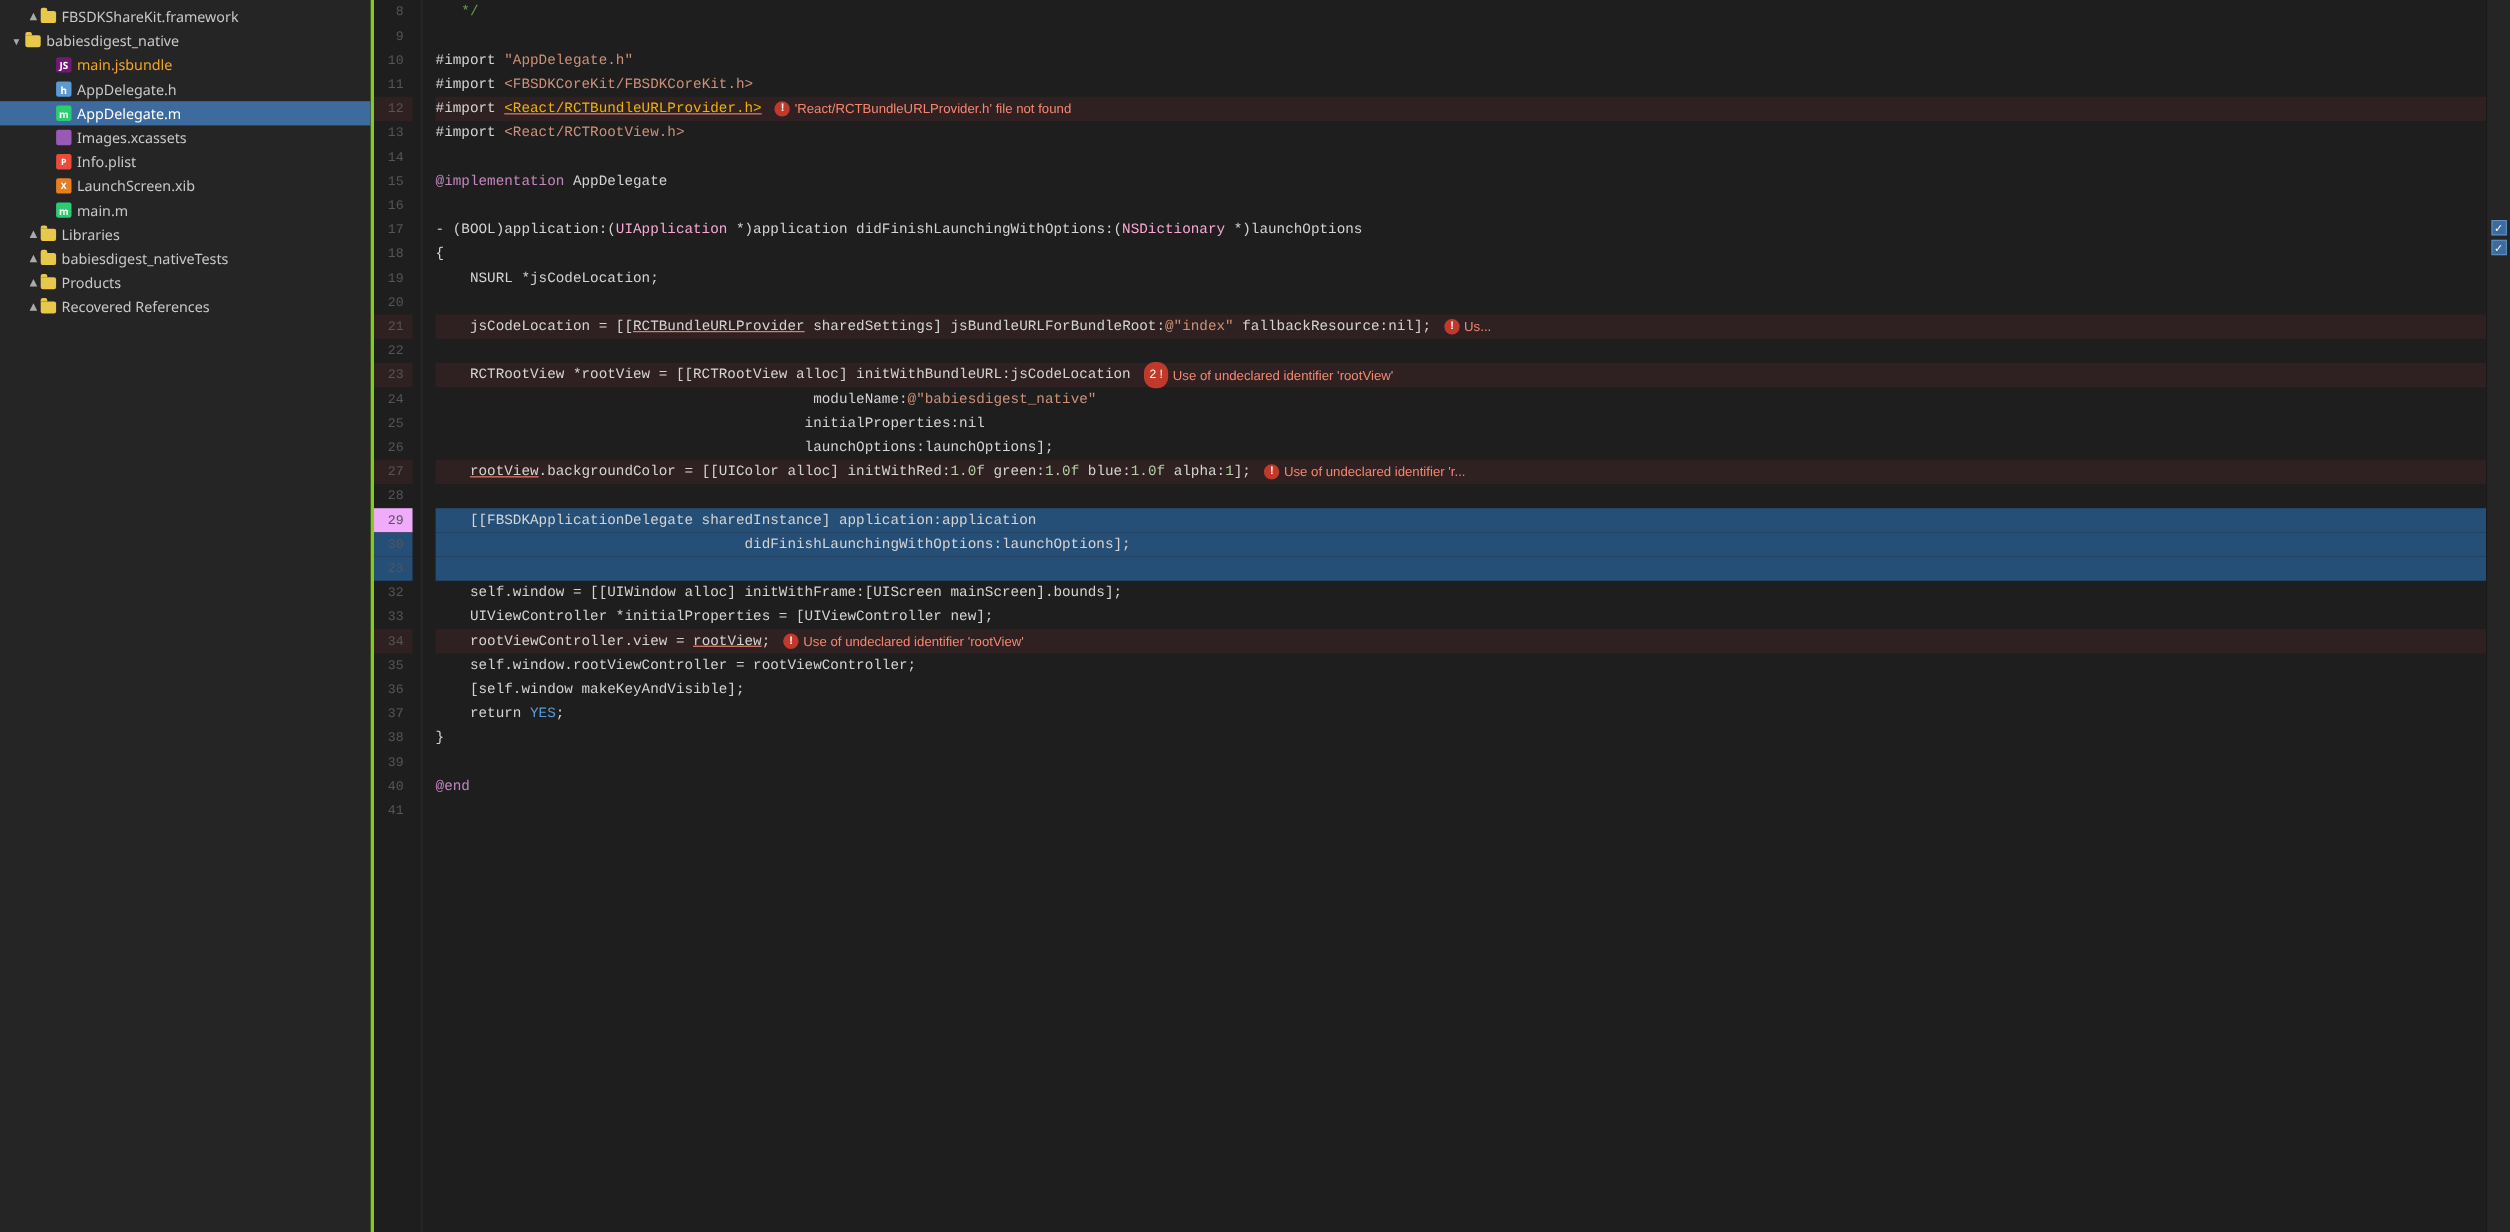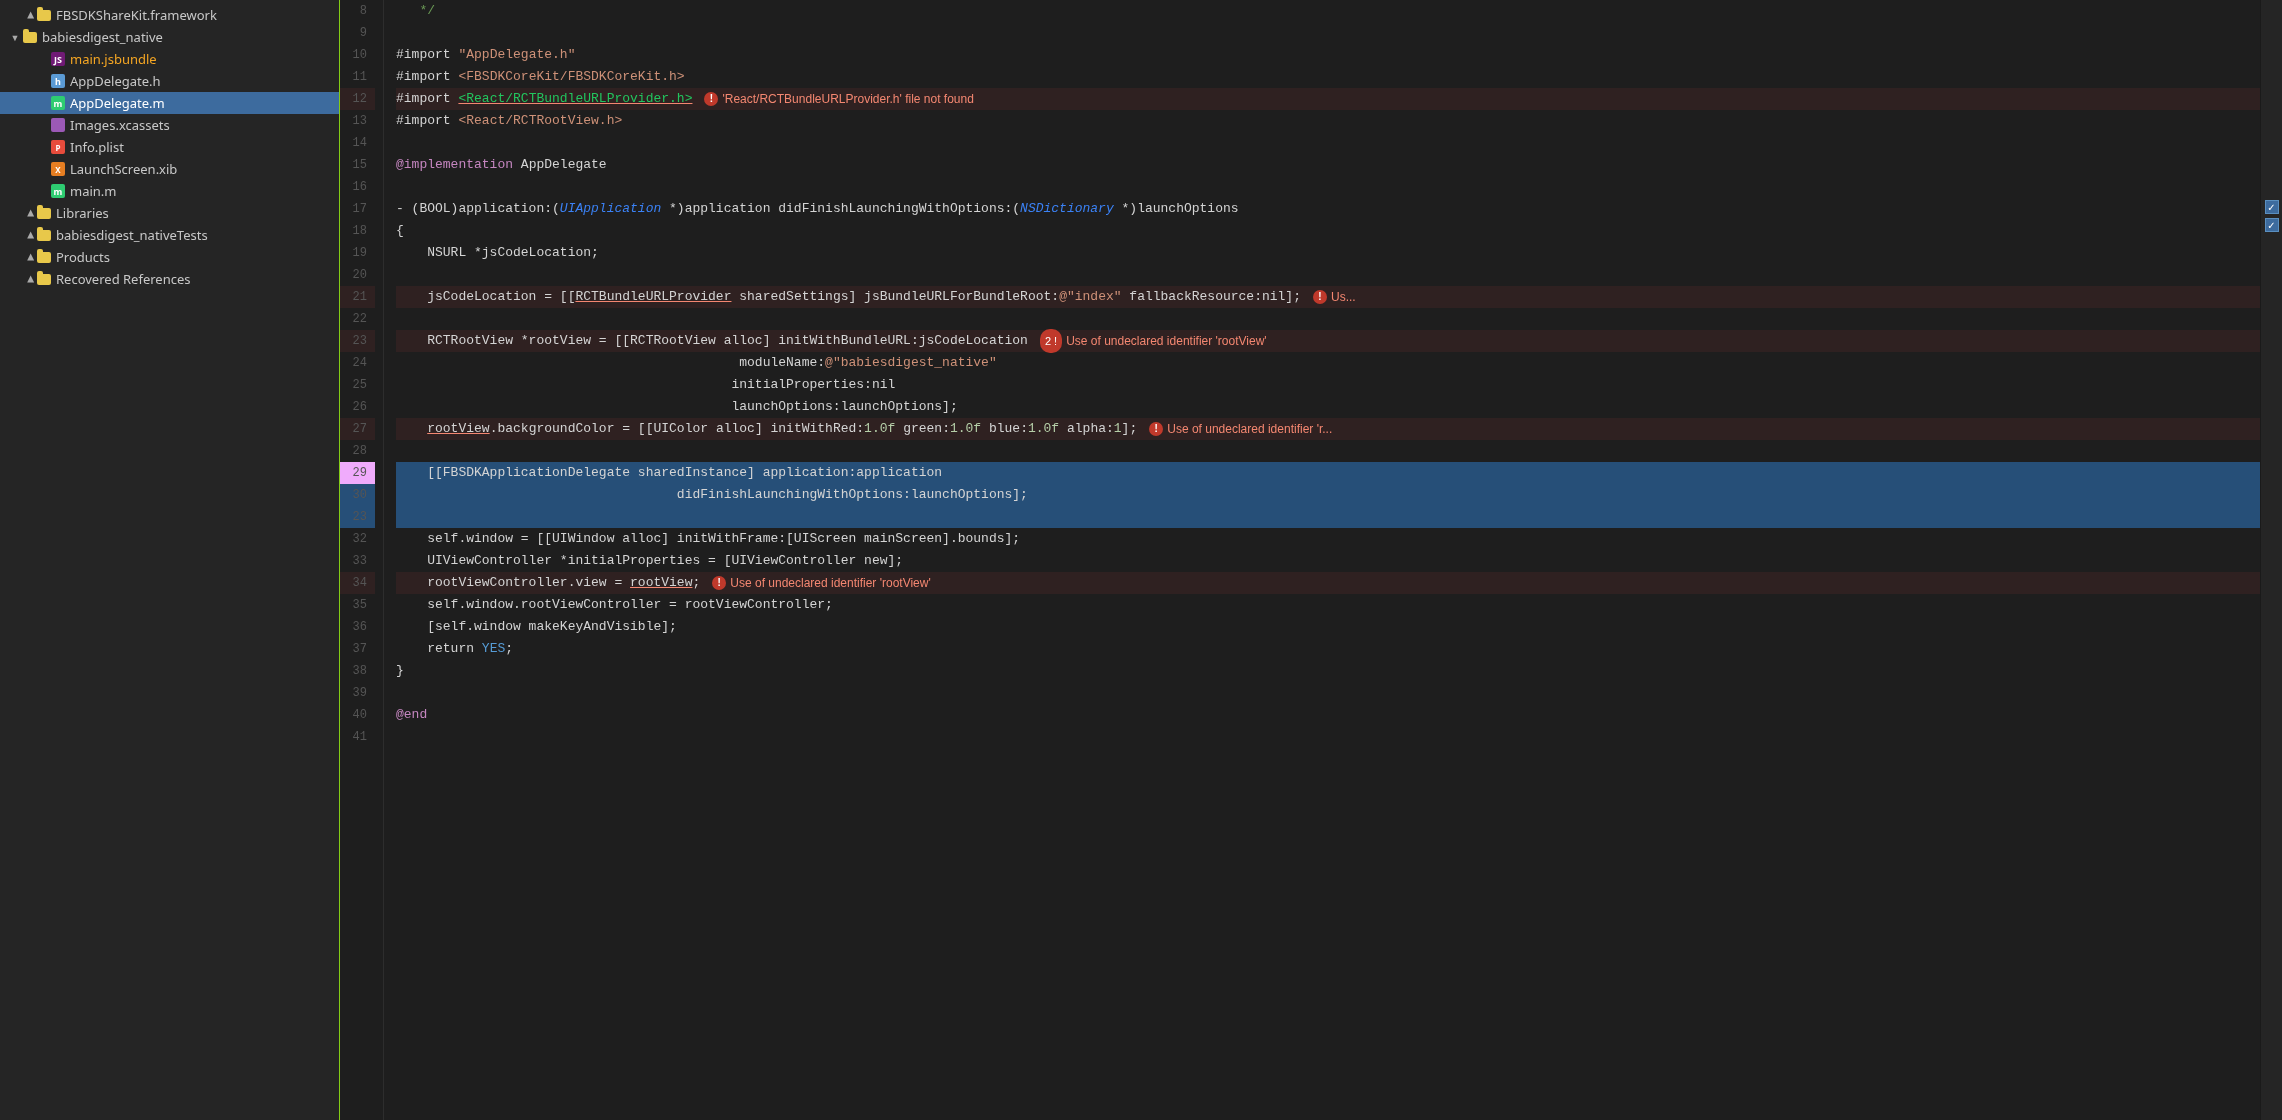--- a/index.html
+++ b/index.html
@@ -14,21 +14,21 @@
     }
 
     
     #sidebar {
       width: 340px;
       min-width: 340px;
       background: #252525;
       color: #c8c8c8;
       font-size: 13px;
       overflow-y: auto;
-      border-right: 1px solid #84cc16;
+      border-right: 3px solid #84cc16;
       padding-top: 4px;
     }
     .tree-item {
       display: flex;
       align-items: center;
       height: 22px;
       padding-left: 8px;
       cursor: pointer;
       white-space: nowrap;
       user-select: none;
@@ -135,21 +135,21 @@
       display: flex;
       align-items: center;
       position: relative;
       white-space: pre;
     }
     .code-line.error-line { background: rgba(255, 80, 80, 0.08); }
     .code-line.selected-line { background: #264f78; } 
     .kw2 { color: #569cd6; } 
     .str { color: #ce9178; } 
     .comment { color: #6a9955; }
-    .type { color: #3b82f6; font-style: italic; }
+    .type { color: #f9a8d4; }
     .num { color: #b5cea8; }
     .plain { color: #d4d4d4; }
     .at-kw { color: #c586c0; }
     .error-inline {
       display: inline-flex;
       align-items: center;
       margin-left: 12px;
       font-family: -apple-system, sans-serif;
       font-size: 12px;
       color: #f48771;
@@ -361,21 +361,21 @@
 
       <div class="code-line">
         <span class="plain">#import </span><span class="str">"AppDelegate.h"</span>
       </div>
 
       <div class="code-line">
         <span class="plain">#import </span><span class="str">&lt;FBSDKCoreKit/FBSDKCoreKit.h&gt;</span>
       </div>
 
       <div class="code-line error-line">
-        <span class="plain">#import </span><span class="str" style="text-decoration:underline;text-decoration-color:#f48771;color:#22c55e">&lt;React/RCTBundleURLProvider.h&gt;</span>
+        <span class="plain">#import </span><span class="str" style="text-decoration:underline;text-decoration-color:#f48771;color:#eab308">&lt;React/RCTBundleURLProvider.h&gt;</span>
         <span class="error-inline">
           <span class="ei-icon">!</span>
           <span>'React/RCTBundleURLProvider.h' file not found</span>
         </span>
       </div>
 
       <div class="code-line">
         <span class="plain">#import </span><span class="str">&lt;React/RCTRootView.h&gt;</span>
       </div>
 

